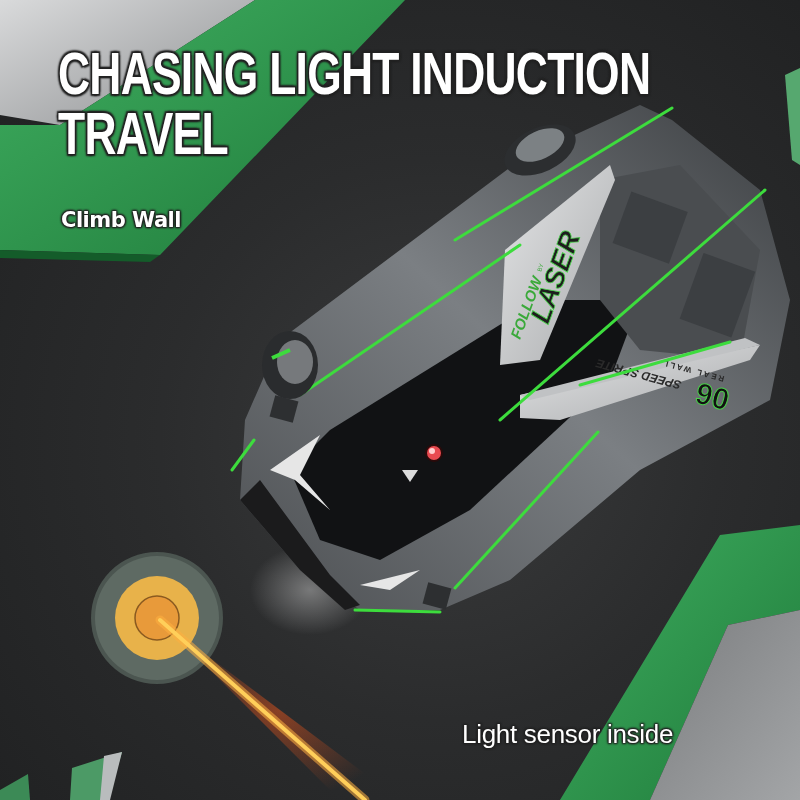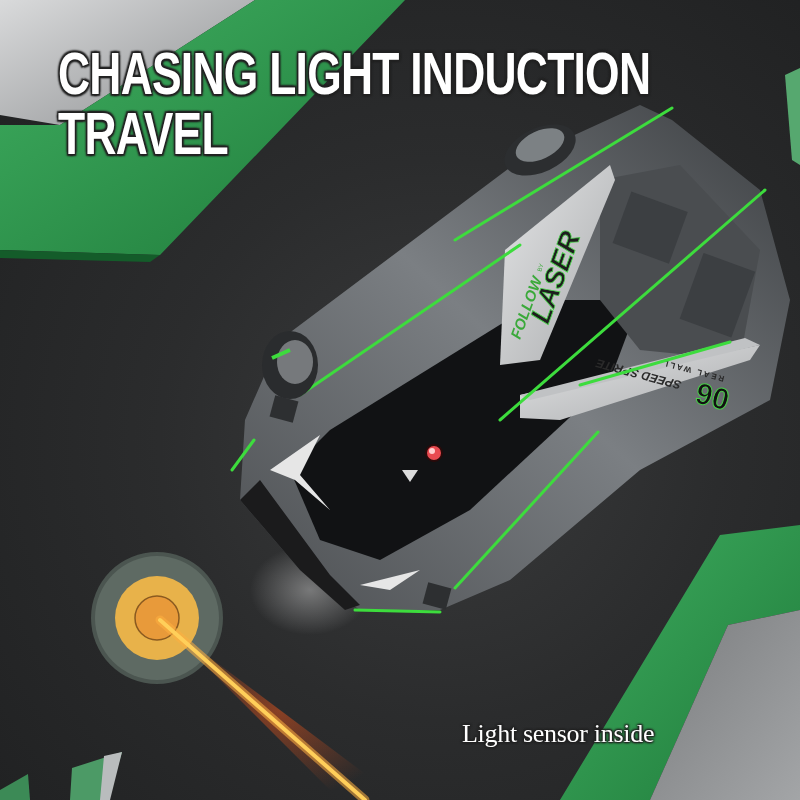--- a/index.html
+++ b/index.html
@@ -19,21 +19,21 @@
     }
     .headline span { display: block; }
     .subtitle {
       position: absolute; left: 61px; top: 208px;
       font-family: "DejaVu Sans", sans-serif; font-weight: 700; font-size: 21px;
       color: #fff; letter-spacing: -0.5px;
       text-shadow: 0 0 2px #222, 1px 1px 2px #222, -1px -1px 2px #222, 1px -1px 2px #222, -1px 1px 2px #222;
     }
     .caption {
       position: absolute; left: 462px; top: 719px;
-      font-family: Liberation Serif, serif; font-size: 26px; font-weight: 400;
+      font-family: Liberation Sans, sans-serif; font-size: 26px; font-weight: 400;
       color: #fff; letter-spacing: -0.3px;
       text-shadow: 0 0 2px #222, 1px 1px 2px #222, -1px -1px 2px #222, 1px -1px 2px #222, -1px 1px 2px #222;
     }
   </style>
 </head>
 <body>
 
 <div class="stage">
 
   <svg class="layer" viewBox="0 0 800 800">
@@ -152,14 +152,15 @@
       <circle cx="432" cy="451" r="3" fill="#ffd0d0"></circle>
 
       <polygon points="402,470 418,470 410,482" fill="#dcdcdc"></polygon>
     </g>
   </svg>
 
   <h1 class="headline">
     <span>CHASING LIGHT INDUCTION</span>
     <span>TRAVEL</span>
   </h1>
+  <div class="subtitle">Climb Wall</div>
   <div class="caption">Light sensor inside</div>
 </div>
 
 </body></html>

